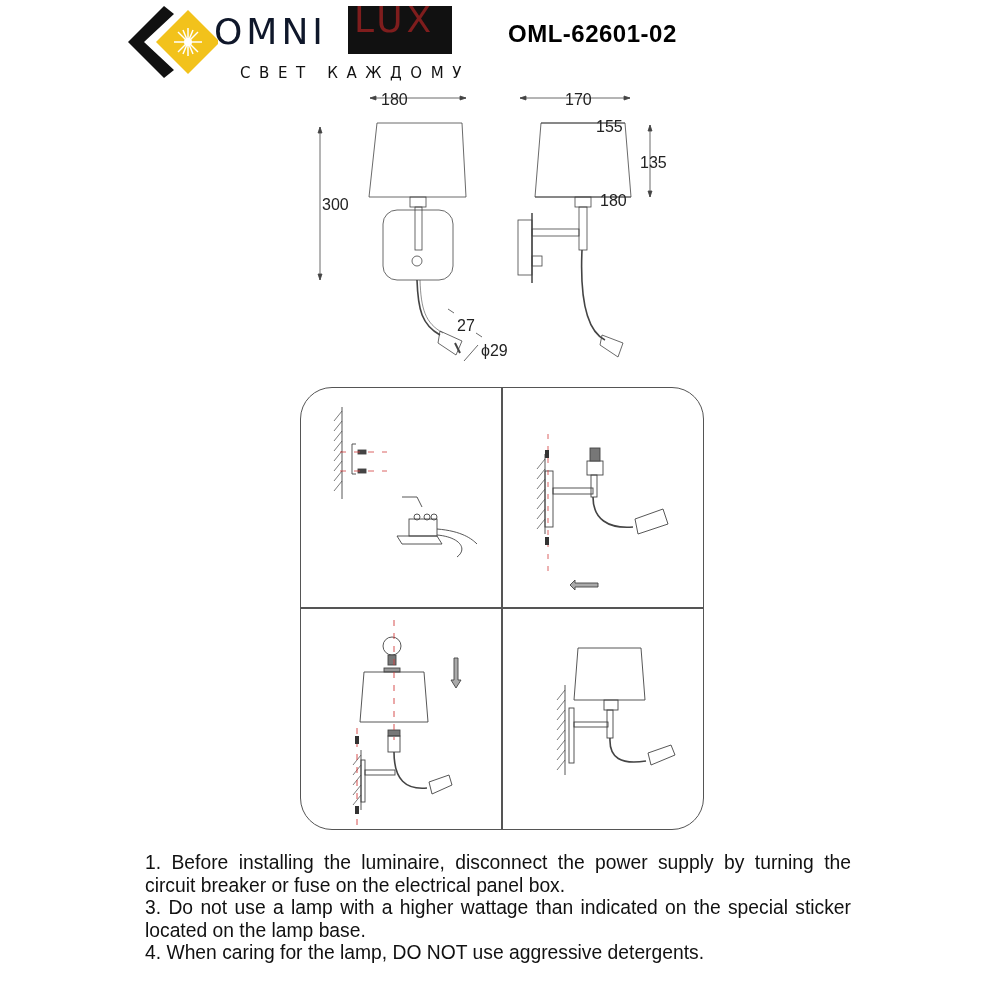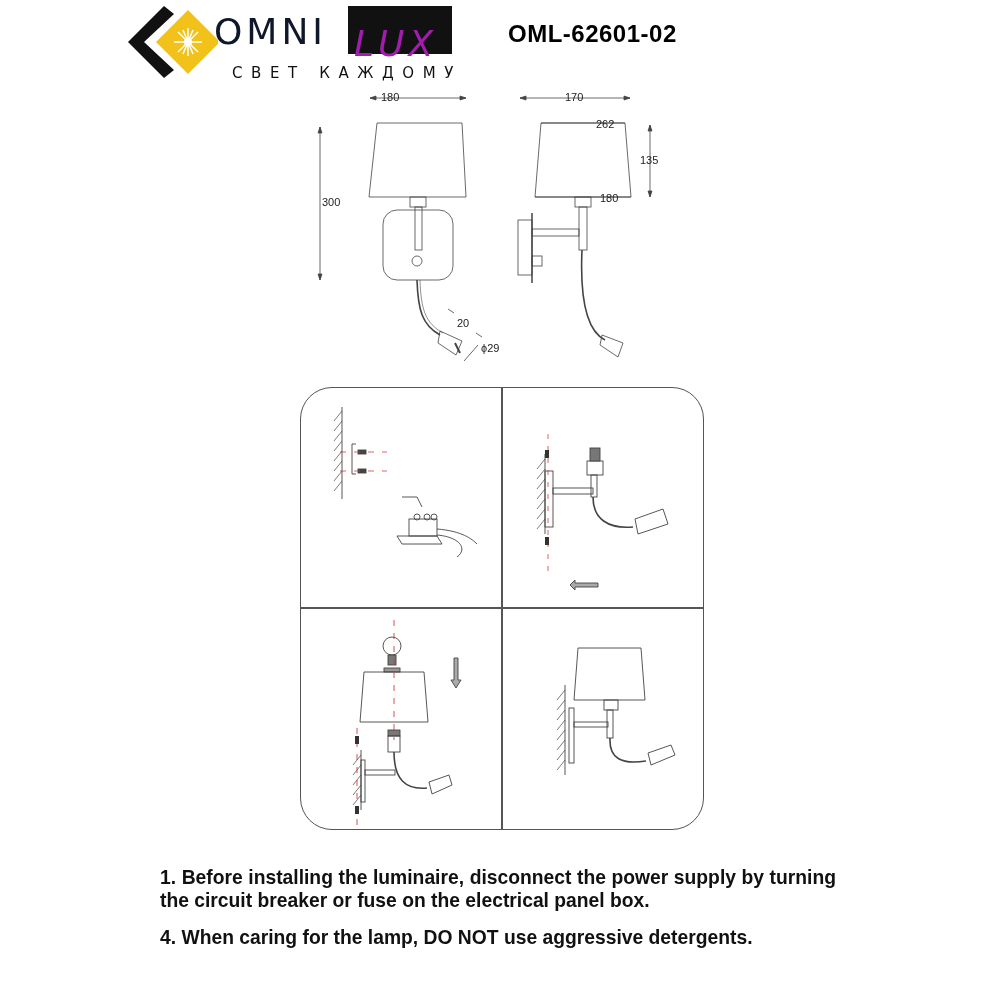--- a/index.html
+++ b/index.html
@@ -1,27 +1,27 @@
 <!DOCTYPE html>
 <html><head>
 <meta charset="utf-8">
 <style>
   html,body{margin:0;padding:0;background:#fff;}
   body{width:1000px;height:1000px;position:relative;overflow:hidden;font-family:"Liberation Sans",sans-serif;color:#000;}
   .abs{position:absolute;}
   .logo-word{font-family:"DejaVu Sans",sans-serif;font-size:36px;letter-spacing:4px;line-height:1;}
   .logo-omni{left:214px;top:14px;color:#0f172a;}
   .logo-lux-box{left:348px;top:6px;width:104px;height:48px;background:#111;}
-  .logo-lux{left:354px;top:26px;color:#a21caf;font-style:italic;}
-  .logo-tag{left:232px;top:64px;font-size:15px;letter-spacing:8.6px;font-family:"DejaVu Sans",sans-serif;color:#111;}
+  .logo-lux{left:354px;top:2px;color:#7f1d1d;}
+  .logo-tag{left:240px;top:64px;font-size:15px;letter-spacing:8.6px;font-family:"DejaVu Sans",sans-serif;color:#111;}
   .model{left:508px;top:20px;font-size:24px;font-weight:bold;letter-spacing:0.5px;}
-  .dim{font-size:11px;font-family:"Liberation Sans",sans-serif;color:#222;}
+  .dim{font-size:16px;font-family:"Liberation Sans",sans-serif;color:#222;}
   .panel-frame{left:300px;top:387px;width:404px;height:443px;border:1.5px solid #555;border-radius:32px;box-sizing:border-box;}
   .instructions{left:145px;top:852px;width:706px;font-size:19.3px;line-height:22.6px;text-align:justify;color:#111;}
-  .instructions p{margin:15px;font-weight:bold;}
+  .instructions p{margin:0;}
 </style>
 </head>
 <body>
 
 <svg class="abs" style="left:128px;top:4px" width="90" height="76">
   <polygon points="36,2 46,10 16,38 46,66 36,74 0,38" fill="#111"></polygon>
   <polygon points="60,6 92,38 60,70 28,38" fill="#f2c21b"></polygon>
   <g stroke="#fff" stroke-width="1.5">
     <line x1="60" y1="24" x2="60" y2="52"></line>
       <line x1="46" y1="38" x2="74" y2="38"></line>
@@ -61,21 +61,21 @@
     <polygon points="140,246 162,256 156,270 138,258"></polygon>
     <line x1="155" y1="258" x2="160" y2="268" stroke-width="2"></line>
 
     <line x1="148" y1="224" x2="154" y2="228"></line>
     <line x1="176" y1="248" x2="182" y2="252"></line>
     <line x1="178" y1="260" x2="164" y2="276"></line>
   </g>
 </svg>
 <div class="abs dim" style="left:381px;top:91px">180</div>
 <div class="abs dim" style="left:322px;top:196px">300</div>
-<div class="abs dim" style="left:457px;top:317px">20</div>
+<div class="abs dim" style="left:457px;top:317px">27</div>
 <div class="abs dim" style="left:481px;top:342px">ϕ29</div>
 
 <svg class="abs" style="left:500px;top:85px" width="180" height="290">
   <g stroke="#444" fill="none" stroke-width="0.8">
     <line x1="20" y1="13" x2="130" y2="13"></line>
     <polygon points="20,13 26,11 26,15" fill="#444"></polygon>
       <polygon points="130,13 124,11 124,15" fill="#444"></polygon>
     <line x1="150" y1="40" x2="150" y2="112"></line>
     <polygon points="150,40 148,46 152,46" fill="#444"></polygon>
       <polygon points="150,112 148,106 152,106" fill="#444"></polygon>
@@ -86,21 +86,21 @@
     <rect x="79" y="122" width="8" height="43"></rect>
     <rect x="32" y="144" width="47" height="7"></rect>
     <rect x="18" y="135" width="14" height="55"></rect>
     <line x1="32" y1="128" x2="32" y2="198" stroke-width="1.5"></line>
     <rect x="32" y="171" width="10" height="10"></rect>
     <path d="M82,165 C80,210 85,245 105,255" stroke-width="1.6"></path>
     <polygon points="102,250 123,258 118,272 100,260"></polygon>
   </g>
 </svg>
 <div class="abs dim" style="left:565px;top:91px">170</div>
-<div class="abs dim" style="left:596px;top:118px">262</div>
+<div class="abs dim" style="left:596px;top:118px">155</div>
 <div class="abs dim" style="left:640px;top:154px">135</div>
 <div class="abs dim" style="left:600px;top:192px">180</div>
 
 <div class="abs panel-frame"></div>
 <div class="abs" style="left:501px;top:387px;width:1.5px;height:443px;background:#555"></div>
 <div class="abs" style="left:300px;top:607px;width:404px;height:1.5px;background:#555"></div>
 
 <svg class="abs" style="left:302px;top:389px" width="198" height="216">
   <g stroke="#444" fill="none" stroke-width="0.9">
     <line x1="40" y1="18" x2="40" y2="110"></line>
@@ -209,14 +209,15 @@
     </g>
     <rect x="66" y="98" width="5" height="55"></rect>
     <rect x="71" y="112" width="34" height="5"></rect>
     <path d="M107,128 C106,148 118,155 143,151" stroke-width="1.6"></path>
     <polygon points="145,143 168,135 172,145 148,155"></polygon>
   </g>
 </svg>
 
 <div class="abs instructions">
   <p>1. Before installing the luminaire, disconnect the power supply by turning the circuit breaker or fuse on the electrical panel box.</p>
+  <p>3. Do not use a lamp with a higher wattage than indicated on the special sticker located on the lamp base.</p>
   <p>4. When caring for the lamp, DO NOT use aggressive detergents.</p>
 </div>
 
 </body></html>

